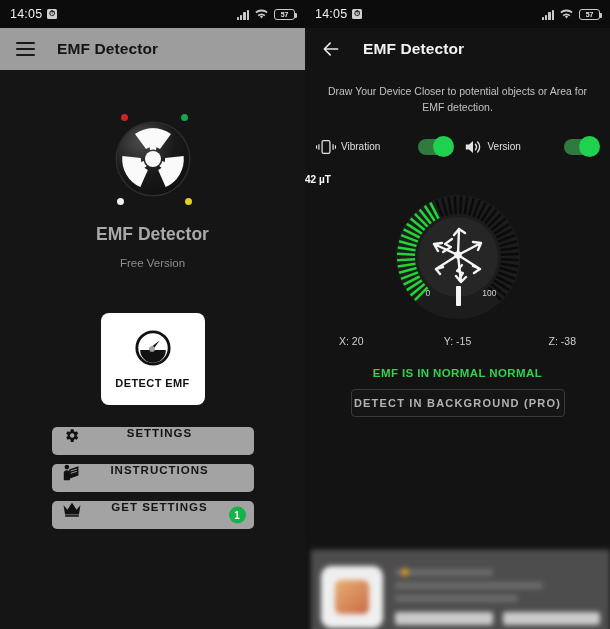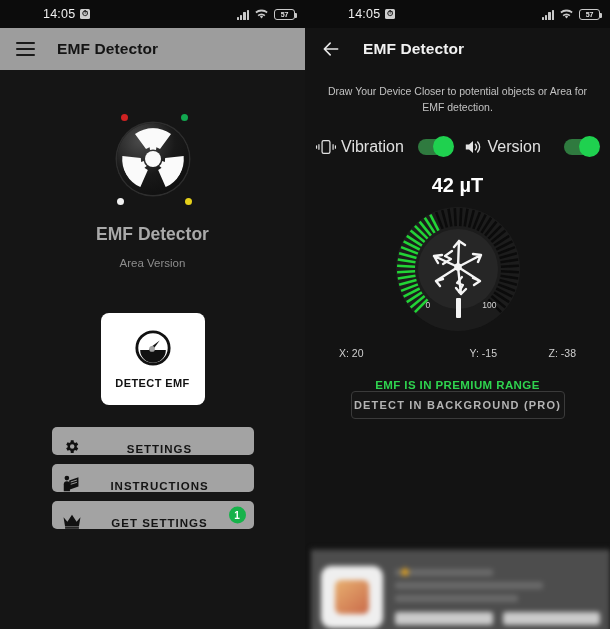--- a/index.html
+++ b/index.html
@@ -13,21 +13,21 @@
   .screen { width:305px; height:629px; position:relative; overflow:hidden; background:#121212; }
   .screen-left { background:#151515; }
   .screen-right { background:#131313; }
 
   
   .statusbar {
     height:28px; display:flex; align-items:center;
     padding:0 10px; background:#0c0c0c; color:#e8e8e8;
     font-size:12.5px; letter-spacing:.2px;
   }
-  .sb-left { display:flex; align-items:center; gap:5px;margin-left:33px; }
+  .sb-left { display:flex; align-items:center; gap:5px; }
   .sb-time { font-size:12.5px; color:#efefef; }
   .sb-alarm {
     width:10px; height:10px; background:#cfcfcf; color:#0c0c0c;
     border-radius:1.5px; font-size:8px; line-height:10px; text-align:center;
     font-weight:bold;
   }
   .sb-right { margin-left:auto; display:flex; align-items:center; gap:6px; }
   .sig { display:flex; align-items:flex-end; gap:1.2px; height:11px; }
   .sig i { width:2.2px; background:#c9c9c9; display:block; border-radius:.5px; }
   .sig i:nth-child(1){height:3px;} .sig i:nth-child(2){height:5px;}
@@ -76,21 +76,21 @@
     width:104px; height:92px; margin:44px auto 0;
     background:#ffffff; border-radius:8px;
     display:flex; flex-direction:column; align-items:center; justify-content:center;
     cursor:pointer;
   }
   .detect-label { margin-top:10px; font-size:11px; font-weight:bold; color:#111; letter-spacing:.4px; }
 
   .menu { margin:22px auto 0; width:202px; display:flex; flex-direction:column; gap:9px; }
   .menu-btn {
     position:relative; height:28px; background:#a3a3a3; border-radius:5px;
-    display:flex; align-items:flex-end; cursor:pointer;
+    display:flex; align-items:flex-start; cursor:pointer;
   }
   .menu-icon { width:40px; display:flex; align-items:center; justify-content:center; }
   .menu-text {
     flex:1; text-align:center; font-size:11.5px; font-weight:bold;
     color:#141414; letter-spacing:1px; padding-right:26px;
   }
   .badge {
     position:absolute; right:8px; top:50%; transform:translateY(-50%);
     width:17px; height:17px; border-radius:50%; background:#16b24a;
     color:#fff; font-size:10px; font-weight:bold;
@@ -102,54 +102,54 @@
   .desc {
     margin:14px 20px 4px; text-align:center; font-size:10.5px;
     color:#c2c2c2; line-height:1.5;
   }
   .toggle-row {
     margin-top:18px; display:flex; align-items:center;
     padding:0 6px; height:26px;
   }
   .tg-group { display:flex; align-items:center; flex:1; }
   .tg-icon { width:30px; display:flex; justify-content:center; align-items:center; }
-  .tg-label { font-size:16px; color:#e0e0e0; }
+  .tg-label { font-size:10px; color:#e0e0e0; }
   .switch {
     width:34px; height:16px; border-radius:9px; background:#2f7a3f;
     position:relative; margin-left:auto; margin-right:6px; cursor:pointer;
   }
   .switch .knob {
     position:absolute; right:-2px; top:-2.5px;
     width:21px; height:21px; border-radius:50%; background:#1fd14f;
   }
 
-  .reading { margin-top:14px; text-align:center; font-size:20px; font-weight:bold; color:#fff; }
+  .reading { margin-top:14px; font-size:10px; font-weight:bold; color:#fff; }
 
   .gauge-wrap { margin-top:8px; display:flex; justify-content:center; }
   .gauge { position:relative; width:128px; height:128px; }
   .gauge svg { display:block; }
   .g-min, .g-max { position:absolute; font-size:8.5px; color:#d6d6d6; bottom:23px; }
   .g-min { left:32px; }
   .g-max { right:25px; }
   .needle {
     position:absolute; left:62px; bottom:15px;
     width:5px; height:20px; background:#f4f4f4; border-radius:1px;
   }
 
   .axes { margin-top:14px; display:flex; padding:0 34px; }
-  .axis { flex:1; text-align:right; font-size:10.5px; color:#cfcfcf; }
+  .axis { flex:1; text-align:center; font-size:10.5px; color:#cfcfcf; }
   .axis.a-left { text-align:left; }
   .axis.a-right { text-align:right; }
 
   .range-msg {
     margin-top:20px; text-align:center; font-size:11.5px;
     font-weight:bold; color:#2fd34f; letter-spacing:.4px;
   }
   .pro-btn {
-    margin:0 auto 0; width:214px; height:28px;
+    margin:10px auto 0; width:214px; height:28px;
     border:1px solid #3a3a3a; border-radius:4px; background:#151515;
     display:flex; align-items:center; justify-content:center;
     font-size:11px; font-weight:bold; color:#b4b4b4; letter-spacing:1.2px;
     cursor:pointer;
   }
 
   
   .ad {
     position:absolute; left:6px; bottom:0; width:299px; height:95px;
     background:#4d4d4d; border-top:2px solid #1d1d1d;
@@ -224,21 +224,21 @@
               <path d="M -18 -25 A 31 31 0 0 1 18 -25 L 7 -10 A 13 13 0 0 0 -7 -10 Z" fill="#fafafa" transform="rotate(240)"></path>
               <circle r="8" fill="#fafafa"></circle>
             </g>
           </svg>
           <span class="dot d1"></span>
           <span class="dot d2"></span>
           <span class="dot d3"></span>
           <span class="dot d4"></span>
         </div>
         <div class="app-name">EMF Detector</div>
-        <div class="app-ver">Area Version</div>
+        <div class="app-ver">Free Version</div>
       </div>
 
       <div class="detect-card">
         <svg width="38" height="38" viewBox="0 0 40 40">
           <circle cx="20" cy="20" r="17" fill="none" stroke="#111" stroke-width="3"></circle>
           <path d="M20 6 A14 14 0 0 1 20 34 A14 14 0 0 1 20 6 Z" fill="#111" opacity="0"></path>
           <path d="M6.5 22 A13.5 13.5 0 0 0 33.5 22 Z" fill="#111"></path>
           <path d="M27 12 L18 19 L15 23 L20.5 21 Z" fill="#111"></path>
           <circle cx="19" cy="21" r="3" fill="#a3a3a3"></circle>
         </svg>
@@ -425,21 +425,21 @@
           <span class="needle"></span>
         </div>
       </div>
 
       <div class="axes">
         <span class="axis a-left">X: 20</span>
         <span class="axis">Y: -15</span>
         <span class="axis a-right">Z: -38</span>
       </div>
 
-      <div class="range-msg">EMF IS IN PREMIUM RANGE</div>
+      <div class="range-msg">EMF IS IN NORMAL NORMAL</div>
 
       <div class="pro-btn">DETECT IN BACKGROUND (PRO)</div>
 
       <div class="ad">
         <div class="ad-icon">
           <div class="ad-icon-inner"></div>
         </div>
         <div class="ad-star"></div>
         <div class="ad-body">
           <div class="ad-line w1"></div>

